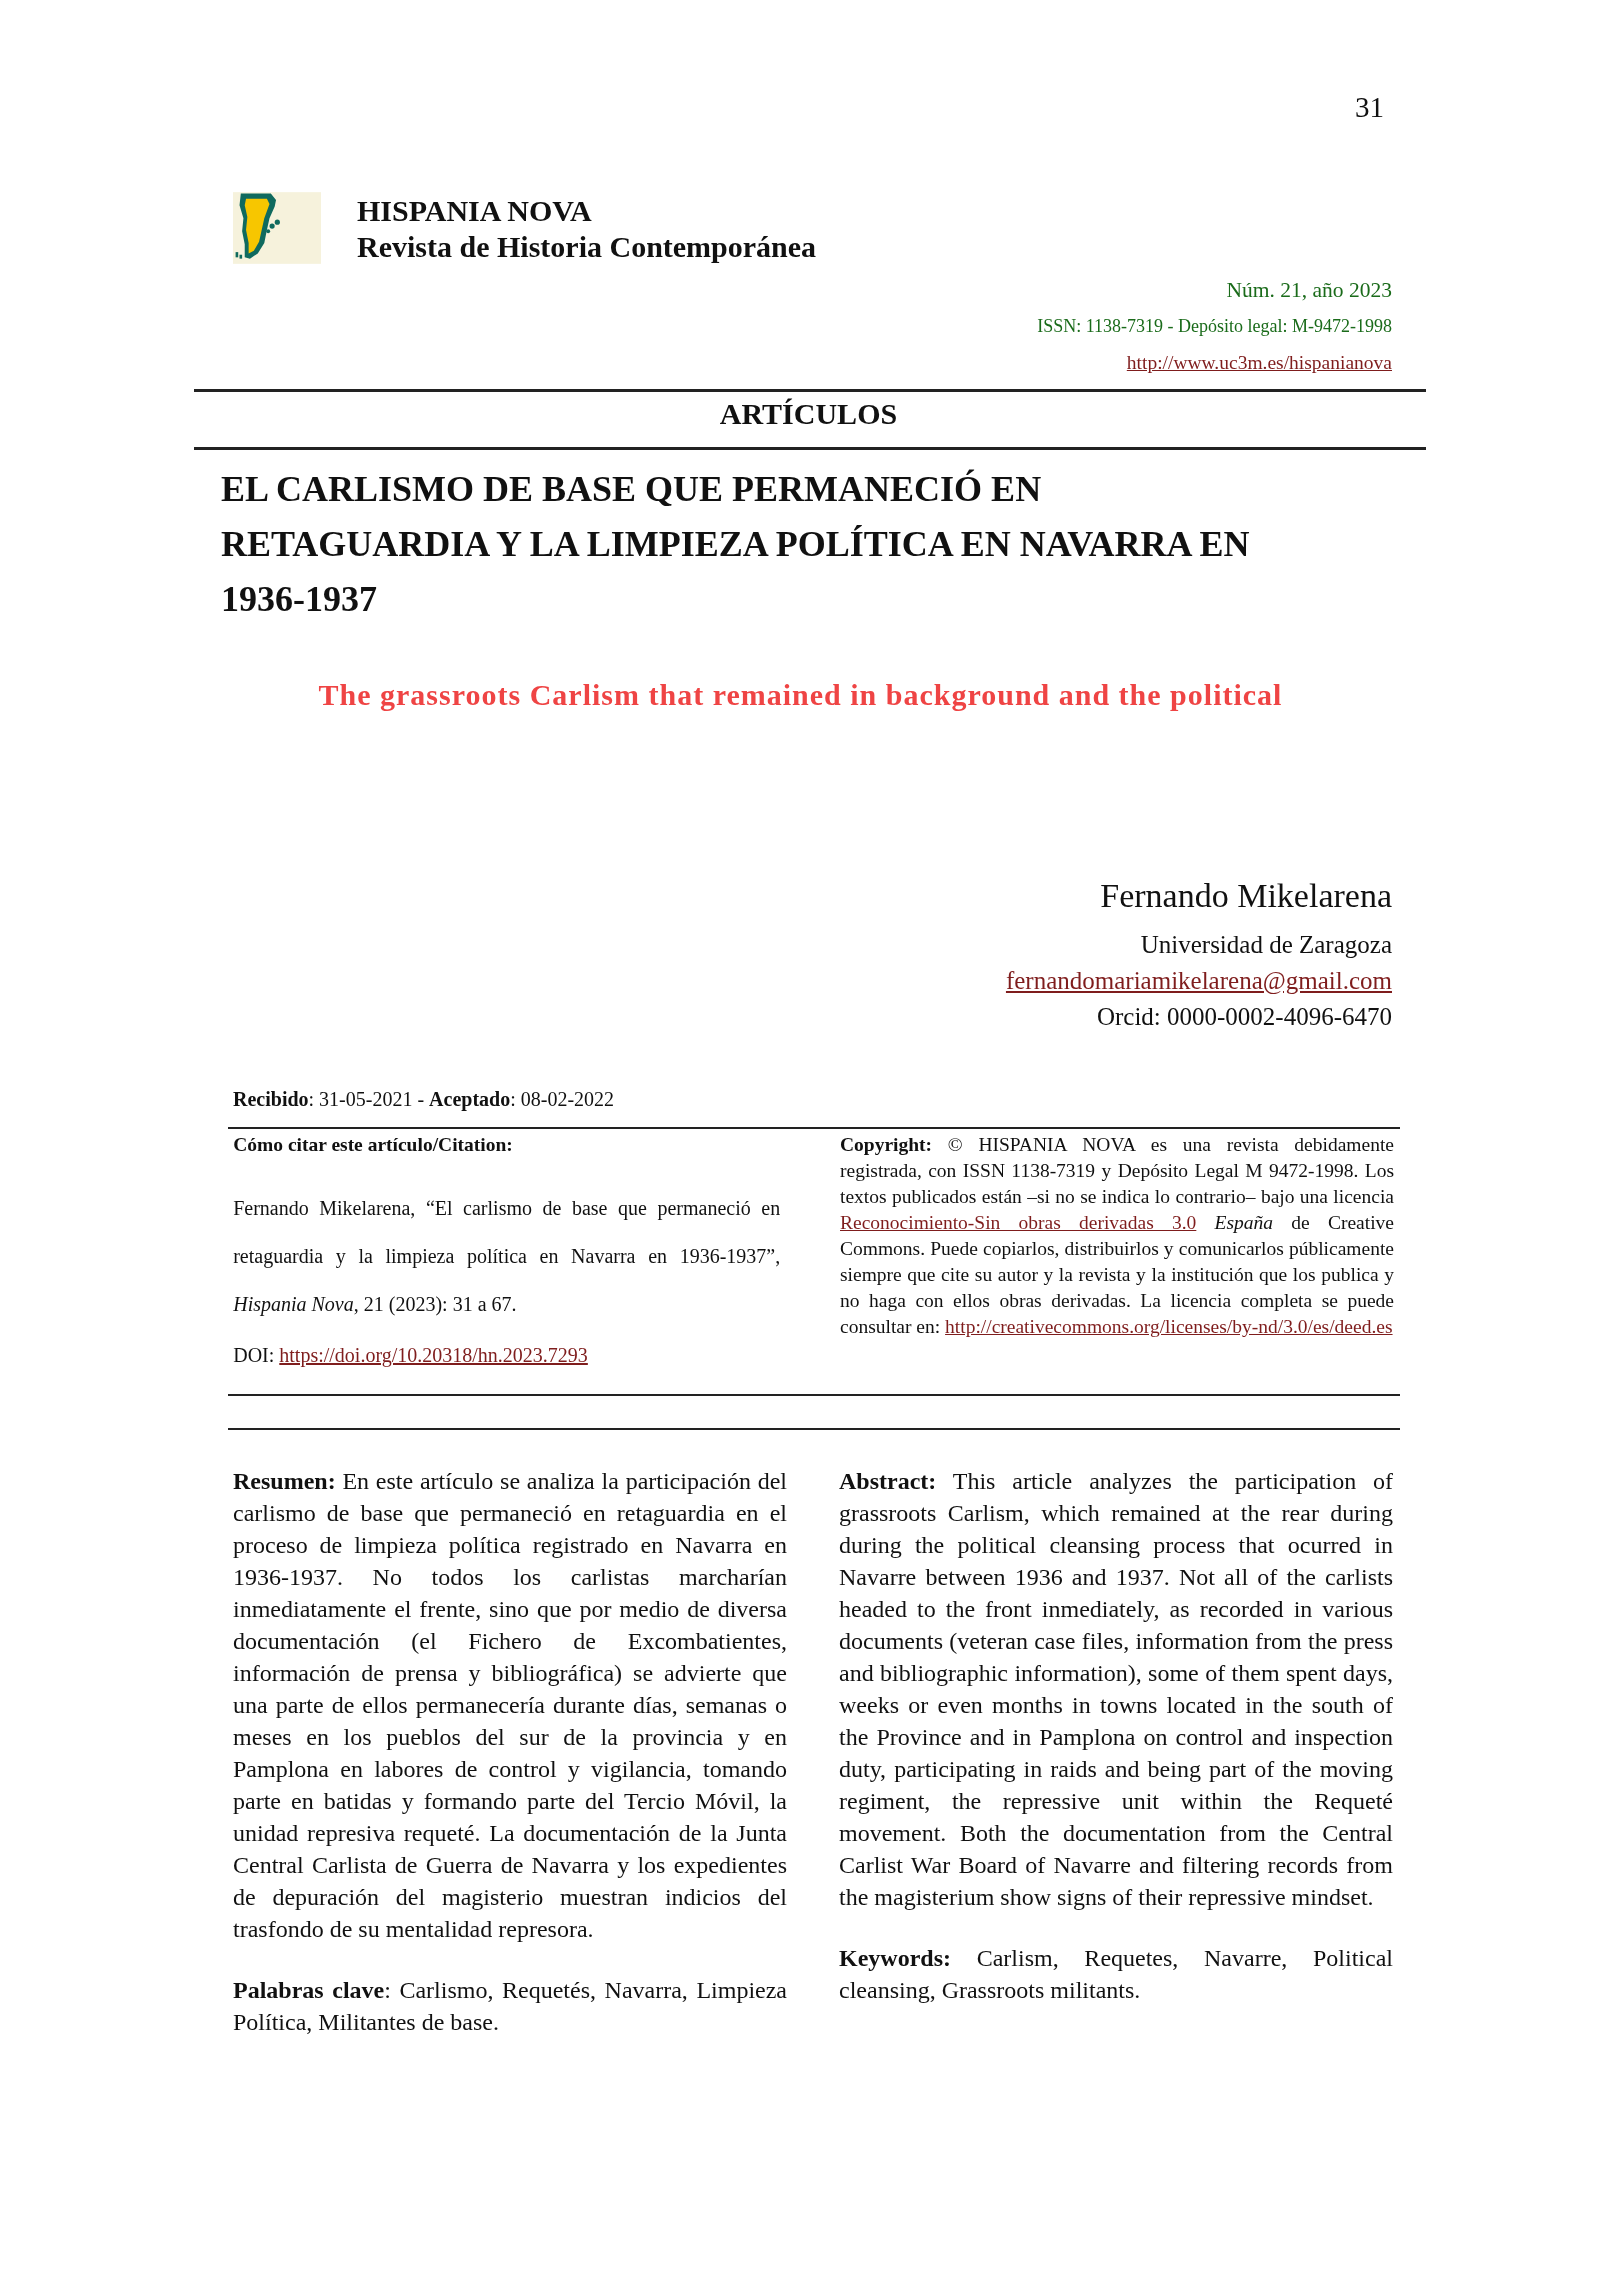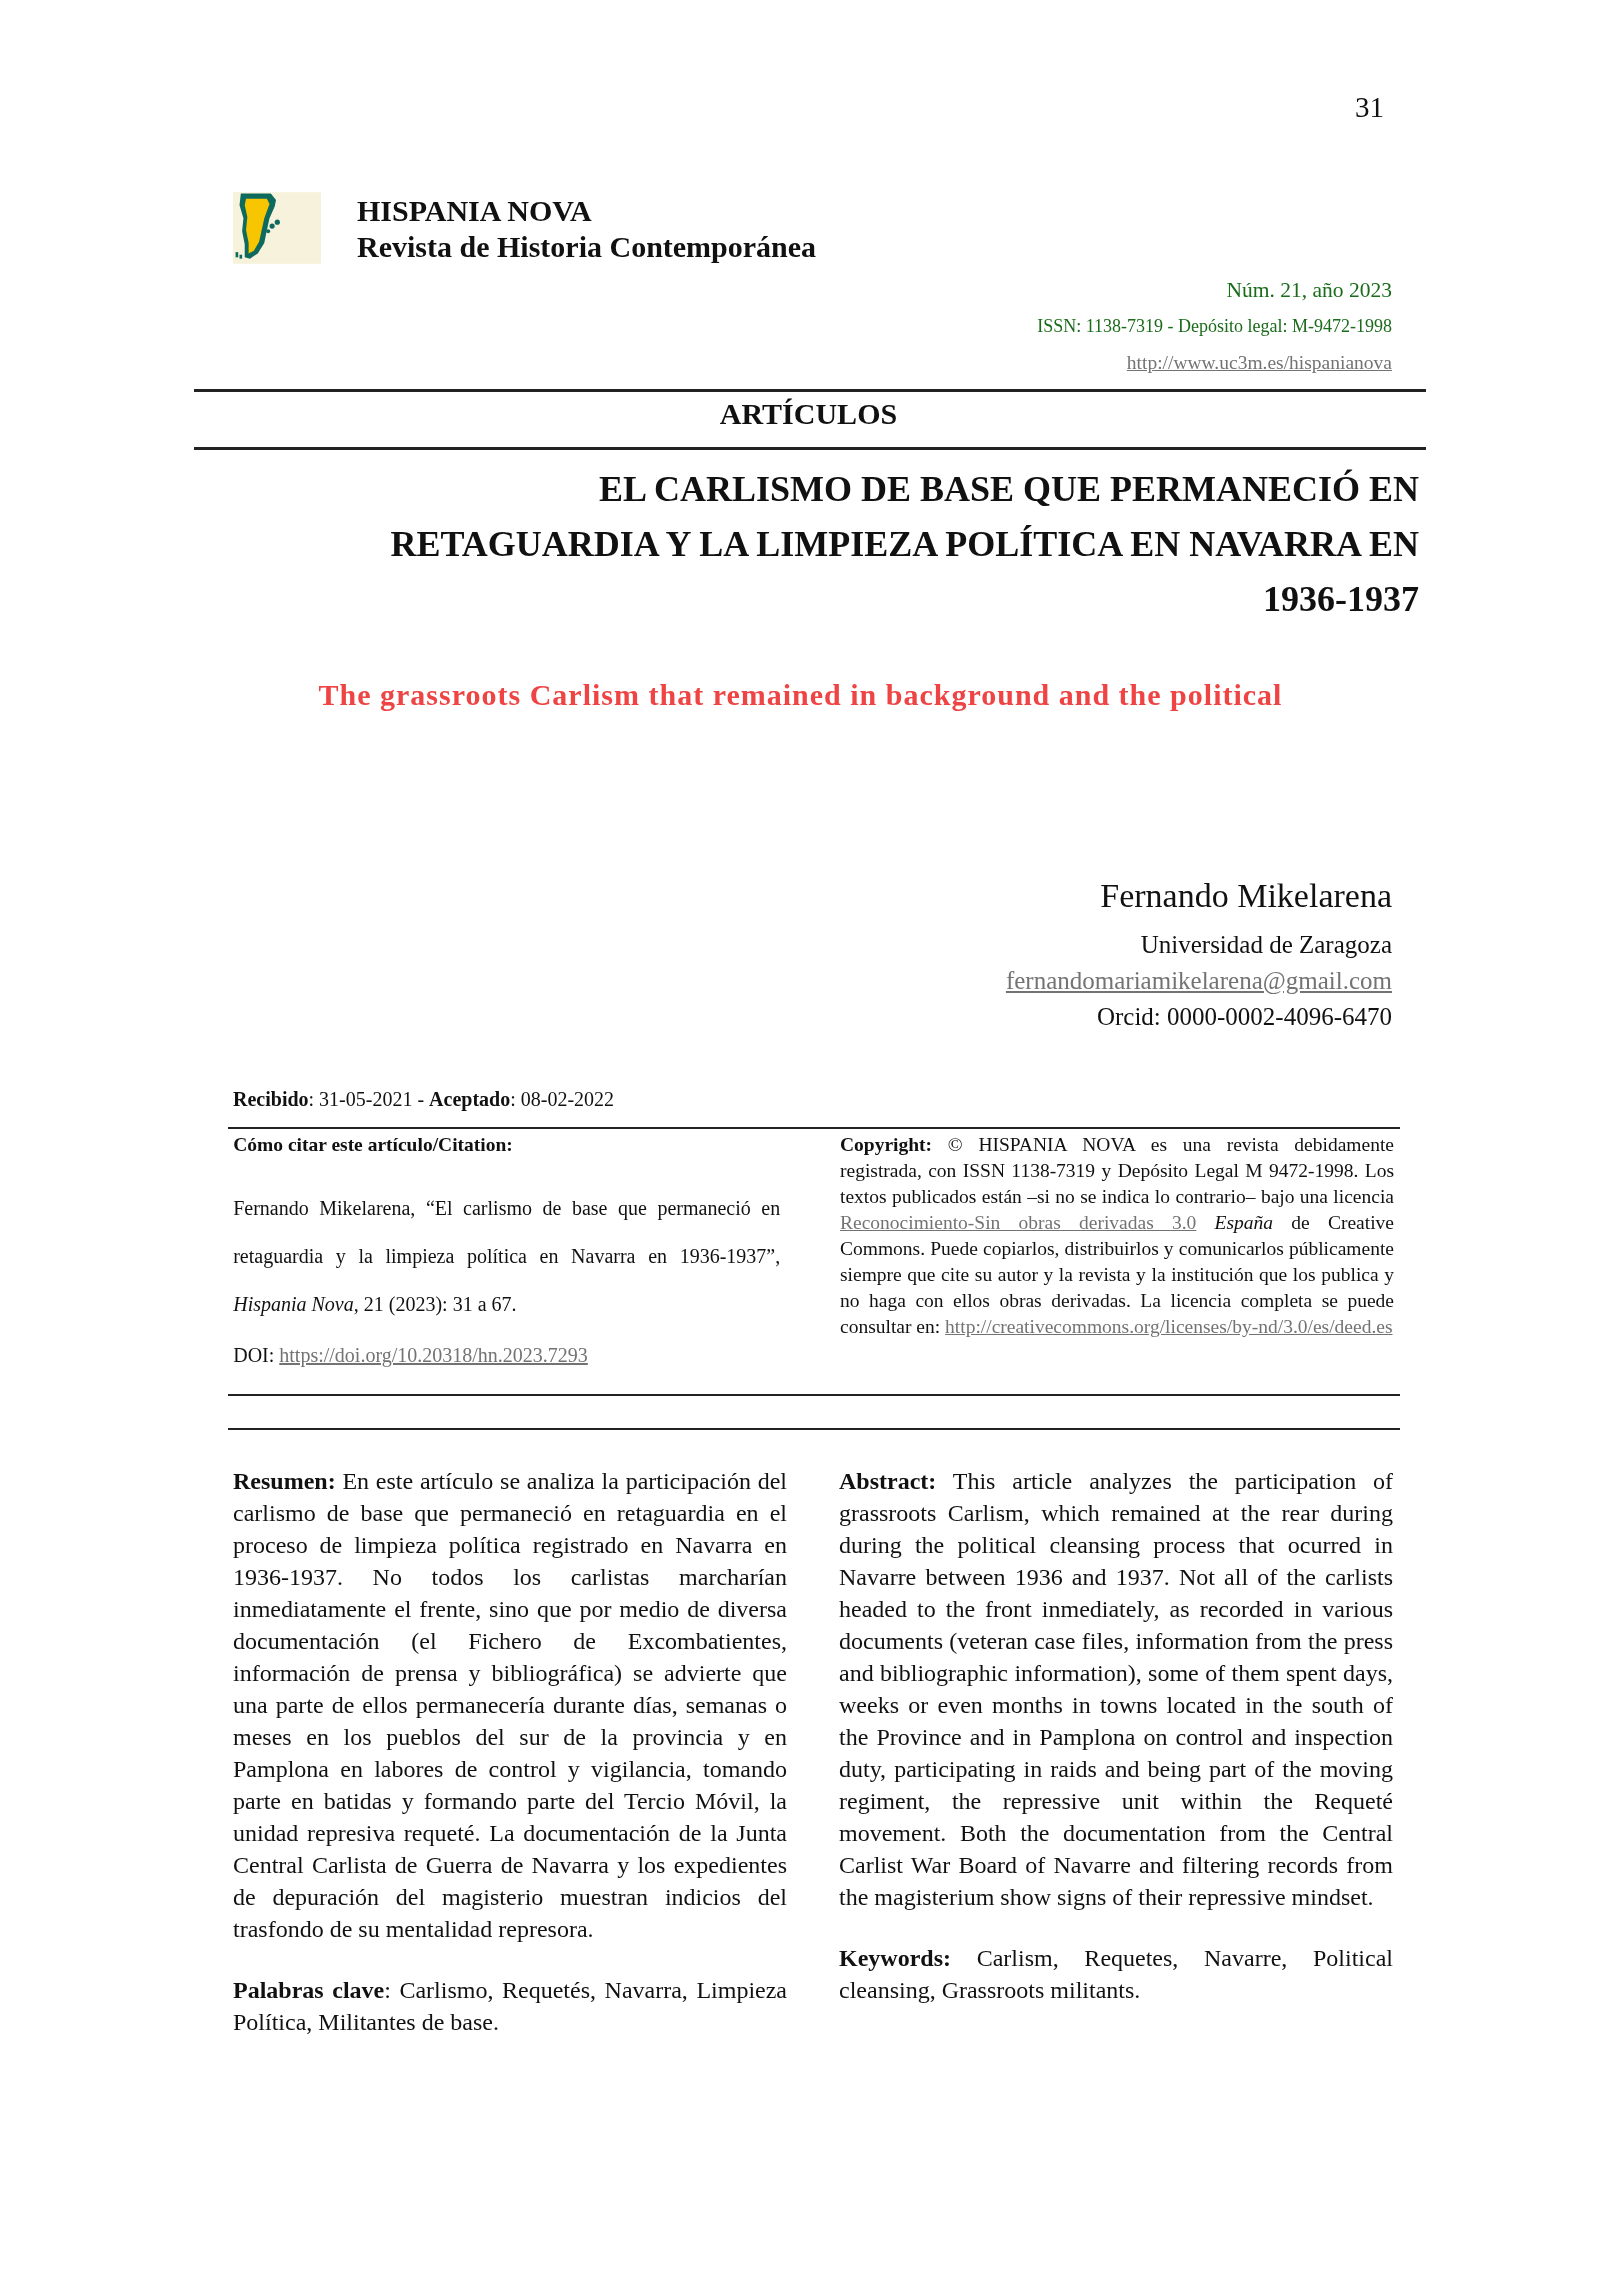--- a/index.html
+++ b/index.html
@@ -1,32 +1,32 @@
 <!DOCTYPE html>
 <html style="font-size:10.4px"><head>
 <meta charset="utf-8">
 <style>
   html, body { margin: 0; padding: 0; background: #ffffff; }
   body {
     width: 1617px; height: 2284px; position: relative; overflow: hidden;
     font-family: "Liberation Serif", "DejaVu Serif", serif; color: #111;
   }
   .abs { position: absolute; }
-  a.link { color: #737373; text-decoration: underline; }
+  a.link { color: #7f1d1d; text-decoration: underline; }
   .page-number { left: 1355px; top: 91px; font-size: 29px; }
   .logo { left: 233px; top: 192px; width: 88px; height: 72px; }
   .journal-name { left: 357px; top: 193px; font-size: 30px; font-weight: bold; line-height: 36px; }
   .journal-sub { left: 357px; top: 229px; font-size: 30px; font-weight: bold; line-height: 36px; }
   .issue-info { right: 225px; top: 274px; text-align: right; color: #1a6b1a; }
   .issue-info .num { font-size: 21.5px; line-height: 33px; display: block; }
   .issue-info .issn { font-size: 18px; line-height: 39px; display: block; }
   .issue-info .url { font-size: 19.5px; line-height: 33px; display: block; }
   .rule { left: 194px; width: 1232px; height: 2.6px; background: #222; }
   .section-label { left: 0; width: 1617px; top: 397px; text-align: center; font-size: 30px; font-weight: bold; }
-  .title-es { left: 221px; width: 1198px; top: 462px; text-align: right; font-size: 36px; font-weight: bold; line-height: 55px; }
+  .title-es { left: 221px; width: 1198px; top: 462px; text-align: left; font-size: 36px; font-weight: bold; line-height: 55px; }
   .title-en { left: 247px; width: 1107px; top: 671px; text-align: center; font-size: 30px; font-weight: bold; line-height: 47px; letter-spacing: 1px; color: #ef4444; }
   .author-block { right: 225px; top: 876px; text-align: right; }
   .author-name { font-size: 34px; font-weight: normal; line-height: 39px; display: block; margin-bottom: 11.7px; }
   .author-line { font-size: 25px; line-height: 36px; display: block; }
   .dates { left: 233px; top: 1088px; font-size: 20px; }
   .dates b { font-weight: bold; }
   .cite-box { left: 228px; top: 1132px; width: 1172px; }
   .cite-col { position: absolute; top: 0; }
   .cite-left { left: 5.2px; width: 547px; }
   .cite-right { left: 612px; width: 554px; }

